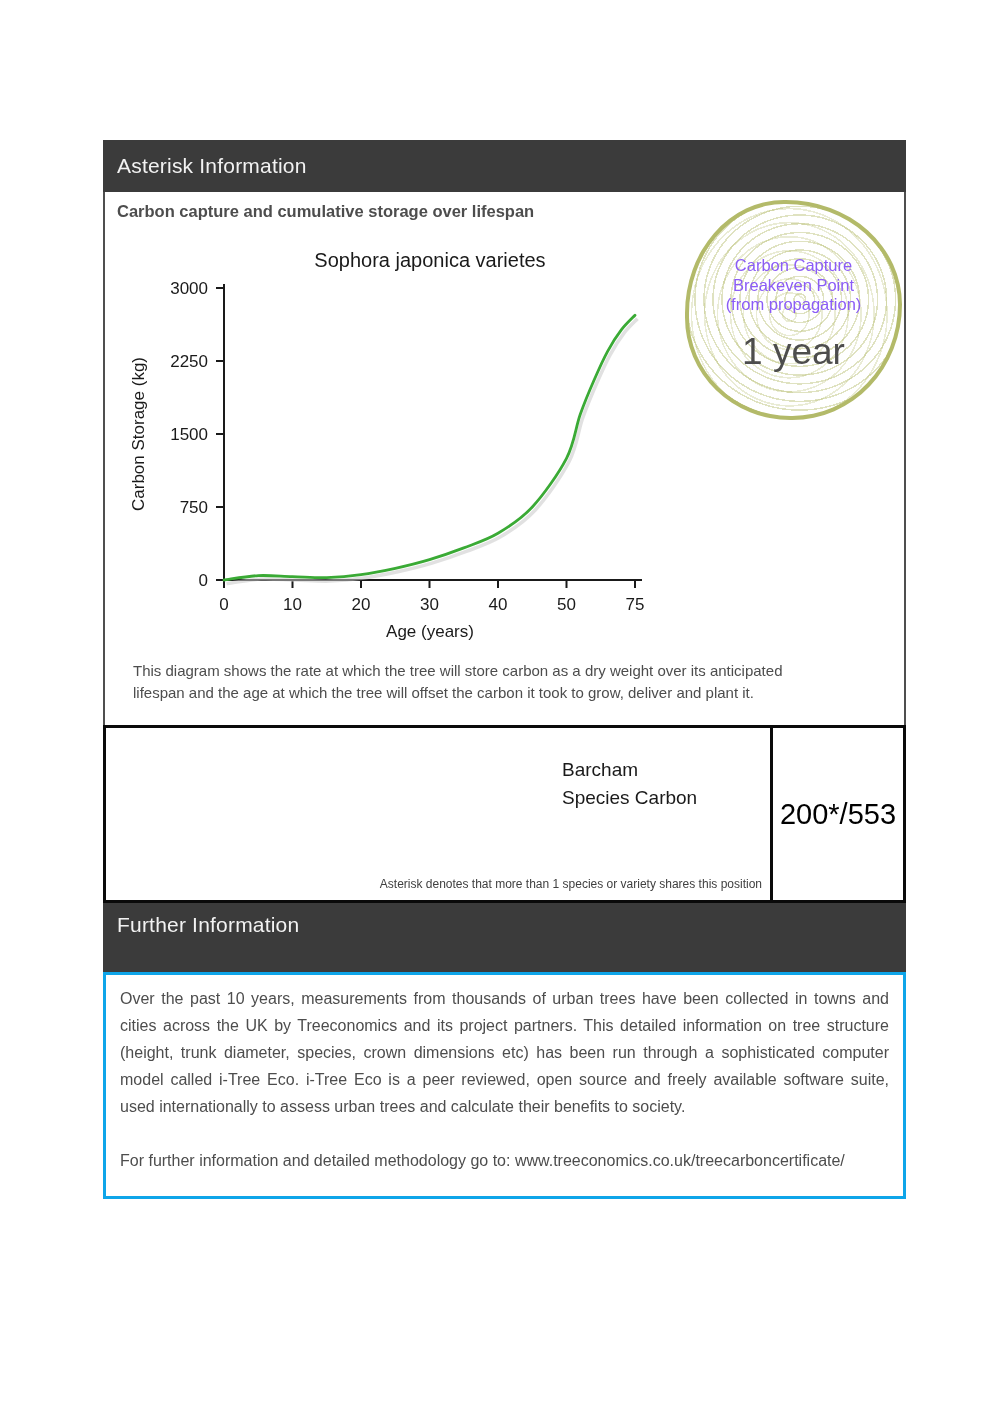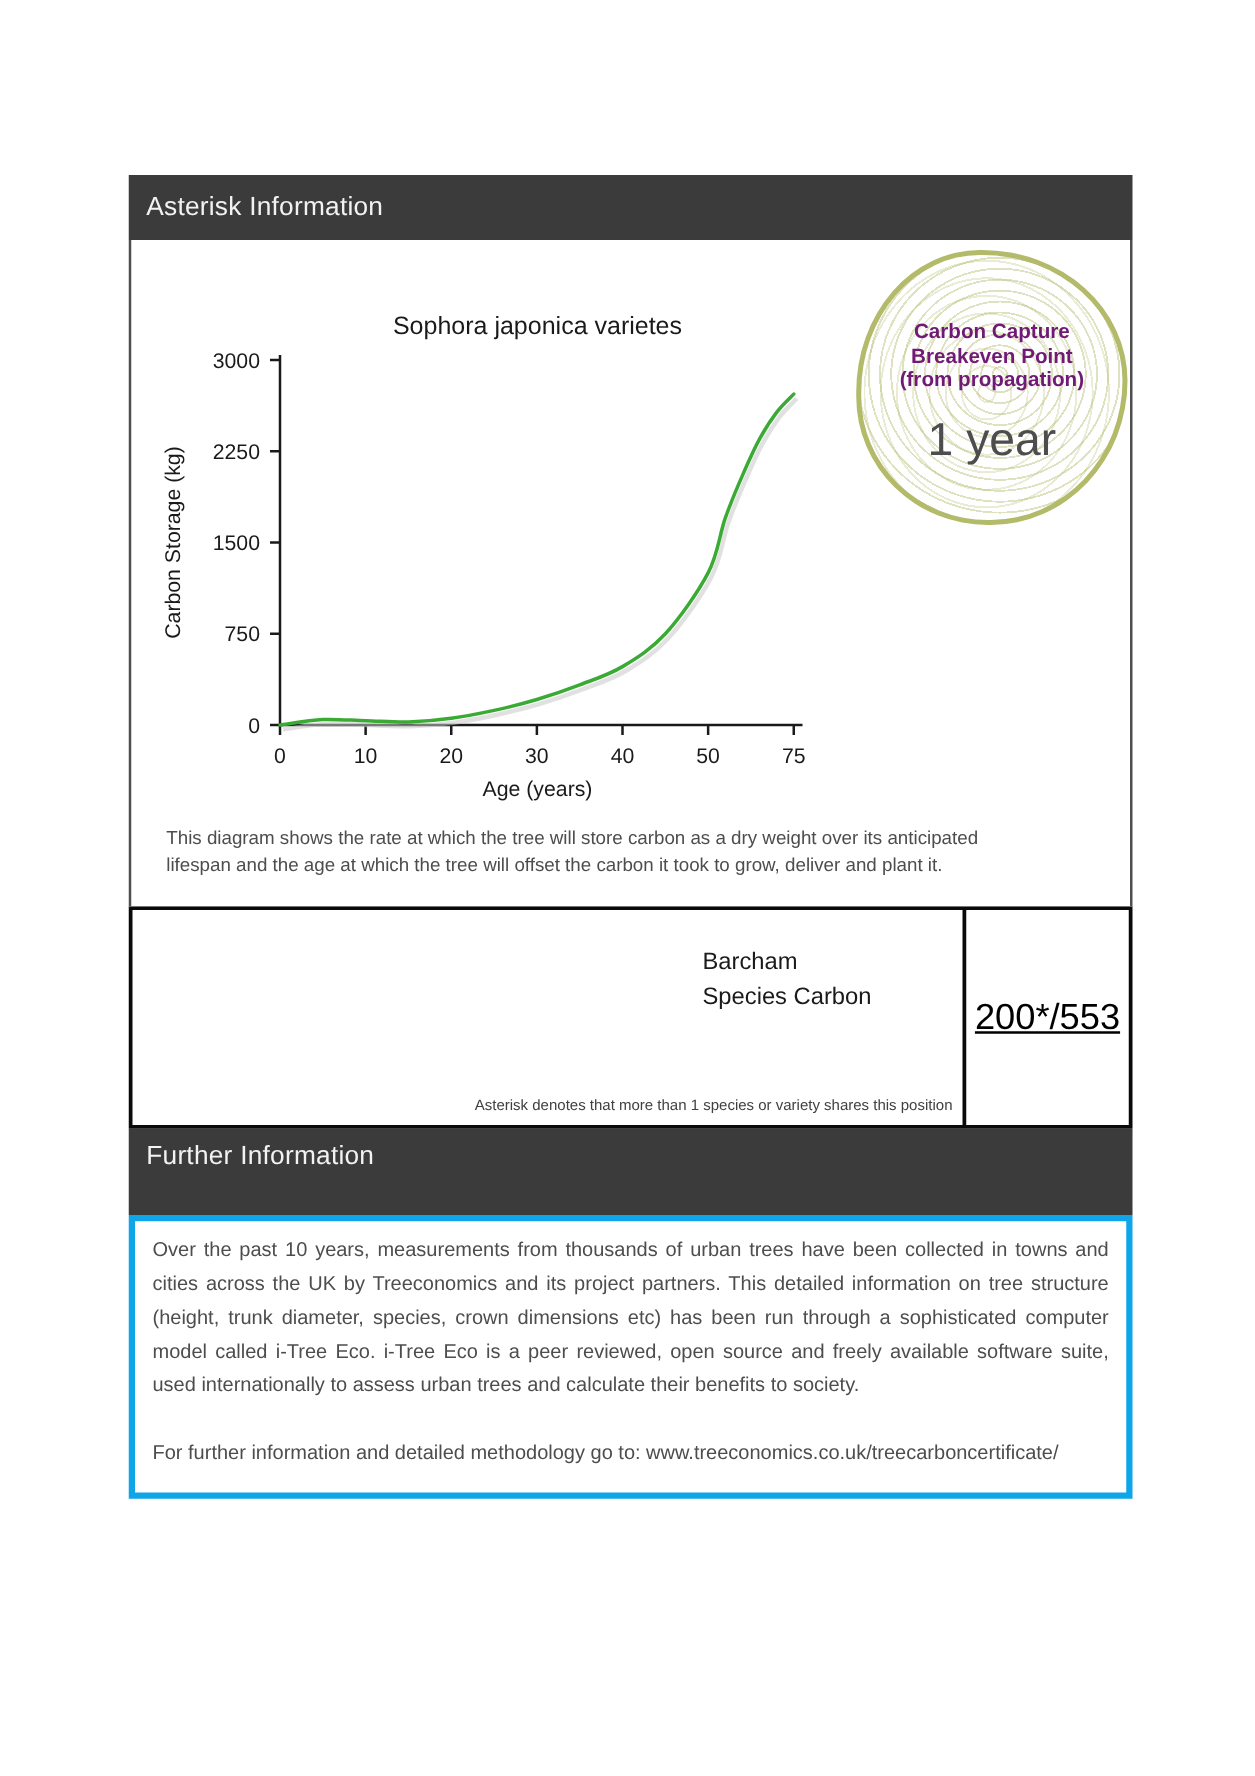--- a/index.html
+++ b/index.html
@@ -15,46 +15,47 @@
   .chart-wrap{position:absolute;left:7px;top:48px;width:580px;height:420px;}
   svg{font-family:"Liberation Sans",sans-serif;}
   .badge{position:absolute;left:580px;top:8px;width:217px;height:220px;}
   .rings{position:absolute;inset:0;border-radius:46% 54% 51% 49% / 52% 48% 53% 47%;
         border:4px solid #b3ba69;
         background:
           repeating-radial-gradient(ellipse 49% 47% at 53% 45%, rgba(179,186,105,0) 0 5px, rgba(179,186,105,.42) 5px 6.5px, rgba(179,186,105,0) 6.5px 9px),
           repeating-radial-gradient(ellipse 46% 49% at 48% 52%, rgba(179,186,105,0) 0 6px, rgba(179,186,105,.28) 6px 7.5px, rgba(179,186,105,0) 7.5px 13px);}
   .badge-text{position:absolute;inset:0;display:flex;flex-direction:column;align-items:center;
         padding-top:56px;box-sizing:border-box;text-align:center;}
-  .badge-line{font-size:16.5px;font-weight:bold;color:#701a75;line-height:19.5px;}
+  .badge-line{font-size:16.5px;font-weight:normal;color:#8b5cf6;line-height:19.5px;}
   .badge-value{font-size:37px;color:#4d4d4d;margin-top:16px;}
   .chart-desc{position:absolute;left:28px;top:468px;width:778px;font-size:15px;line-height:22px;
         color:#4d4d4d;white-space:pre-line;}
-  .ranking{height:178px;box-sizing:border-box;border:3px solid #0a0a0a;display:flex;background:#fff;text-decoration:underline;}
+  .ranking{height:178px;box-sizing:border-box;border:3px solid #0a0a0a;display:flex;background:#fff;}
   .ranking-main{flex:1;position:relative;}
   .ranking-label{position:absolute;left:456px;top:28px;font-size:19px;color:#1a1a1a;line-height:28px;}
   .ranking-note{position:absolute;right:8px;bottom:9px;font-size:12px;color:#404040;}
   .ranking-value-box{width:130px;border-left:3px solid #0a0a0a;display:flex;align-items:center;
         justify-content:center;font-size:29px;color:#000;}
-  .further{height:227px;box-sizing:border-box;border:5px solid #0ea5e9;background:#fff;
+  .further{height:227px;box-sizing:border-box;border:3px solid #0ea5e9;background:#fff;
         padding:10px 14px;color:#4d4d4d;font-size:16px;line-height:27px;}
   .further-para{text-align:justify;}
   .further-link{margin-top:27px;}
 </style>
 </head>
 <body>
 
 <div class="page">
   <div class="doc">
 
     <div class="bar bar1">
       <span>Asterisk Information</span>
     </div>
 
     <div class="chart-section">
+      <div class="chart-heading">Carbon capture and cumulative storage over lifespan</div>
 
       <div class="chart-wrap">
         <svg id="chart-svg" width="580" height="420" viewBox="0 0 580 420">
             <text x="318" y="27" text-anchor="middle" font-size="20" fill="#1a1a1a">Sophora japonica varietes</text>
             <text x="32" y="194" text-anchor="middle" font-size="17" fill="#1a1a1a" transform="rotate(-90 32 194)">Carbon Storage (kg)</text>
             <text x="318" y="397" text-anchor="middle" font-size="17" fill="#1a1a1a">Age (years)</text>
             <line x1="112" y1="44" x2="112" y2="341" stroke="#1a1a1a" stroke-width="2"></line>
             <line x1="111" y1="340" x2="530" y2="340" stroke="#1a1a1a" stroke-width="2"></line>
             <line x1="112" y1="340" x2="112" y2="348" stroke="#1a1a1a" stroke-width="2"></line>
             <text x="112" y="370" text-anchor="middle" font-size="17" fill="#1a1a1a">0</text>

